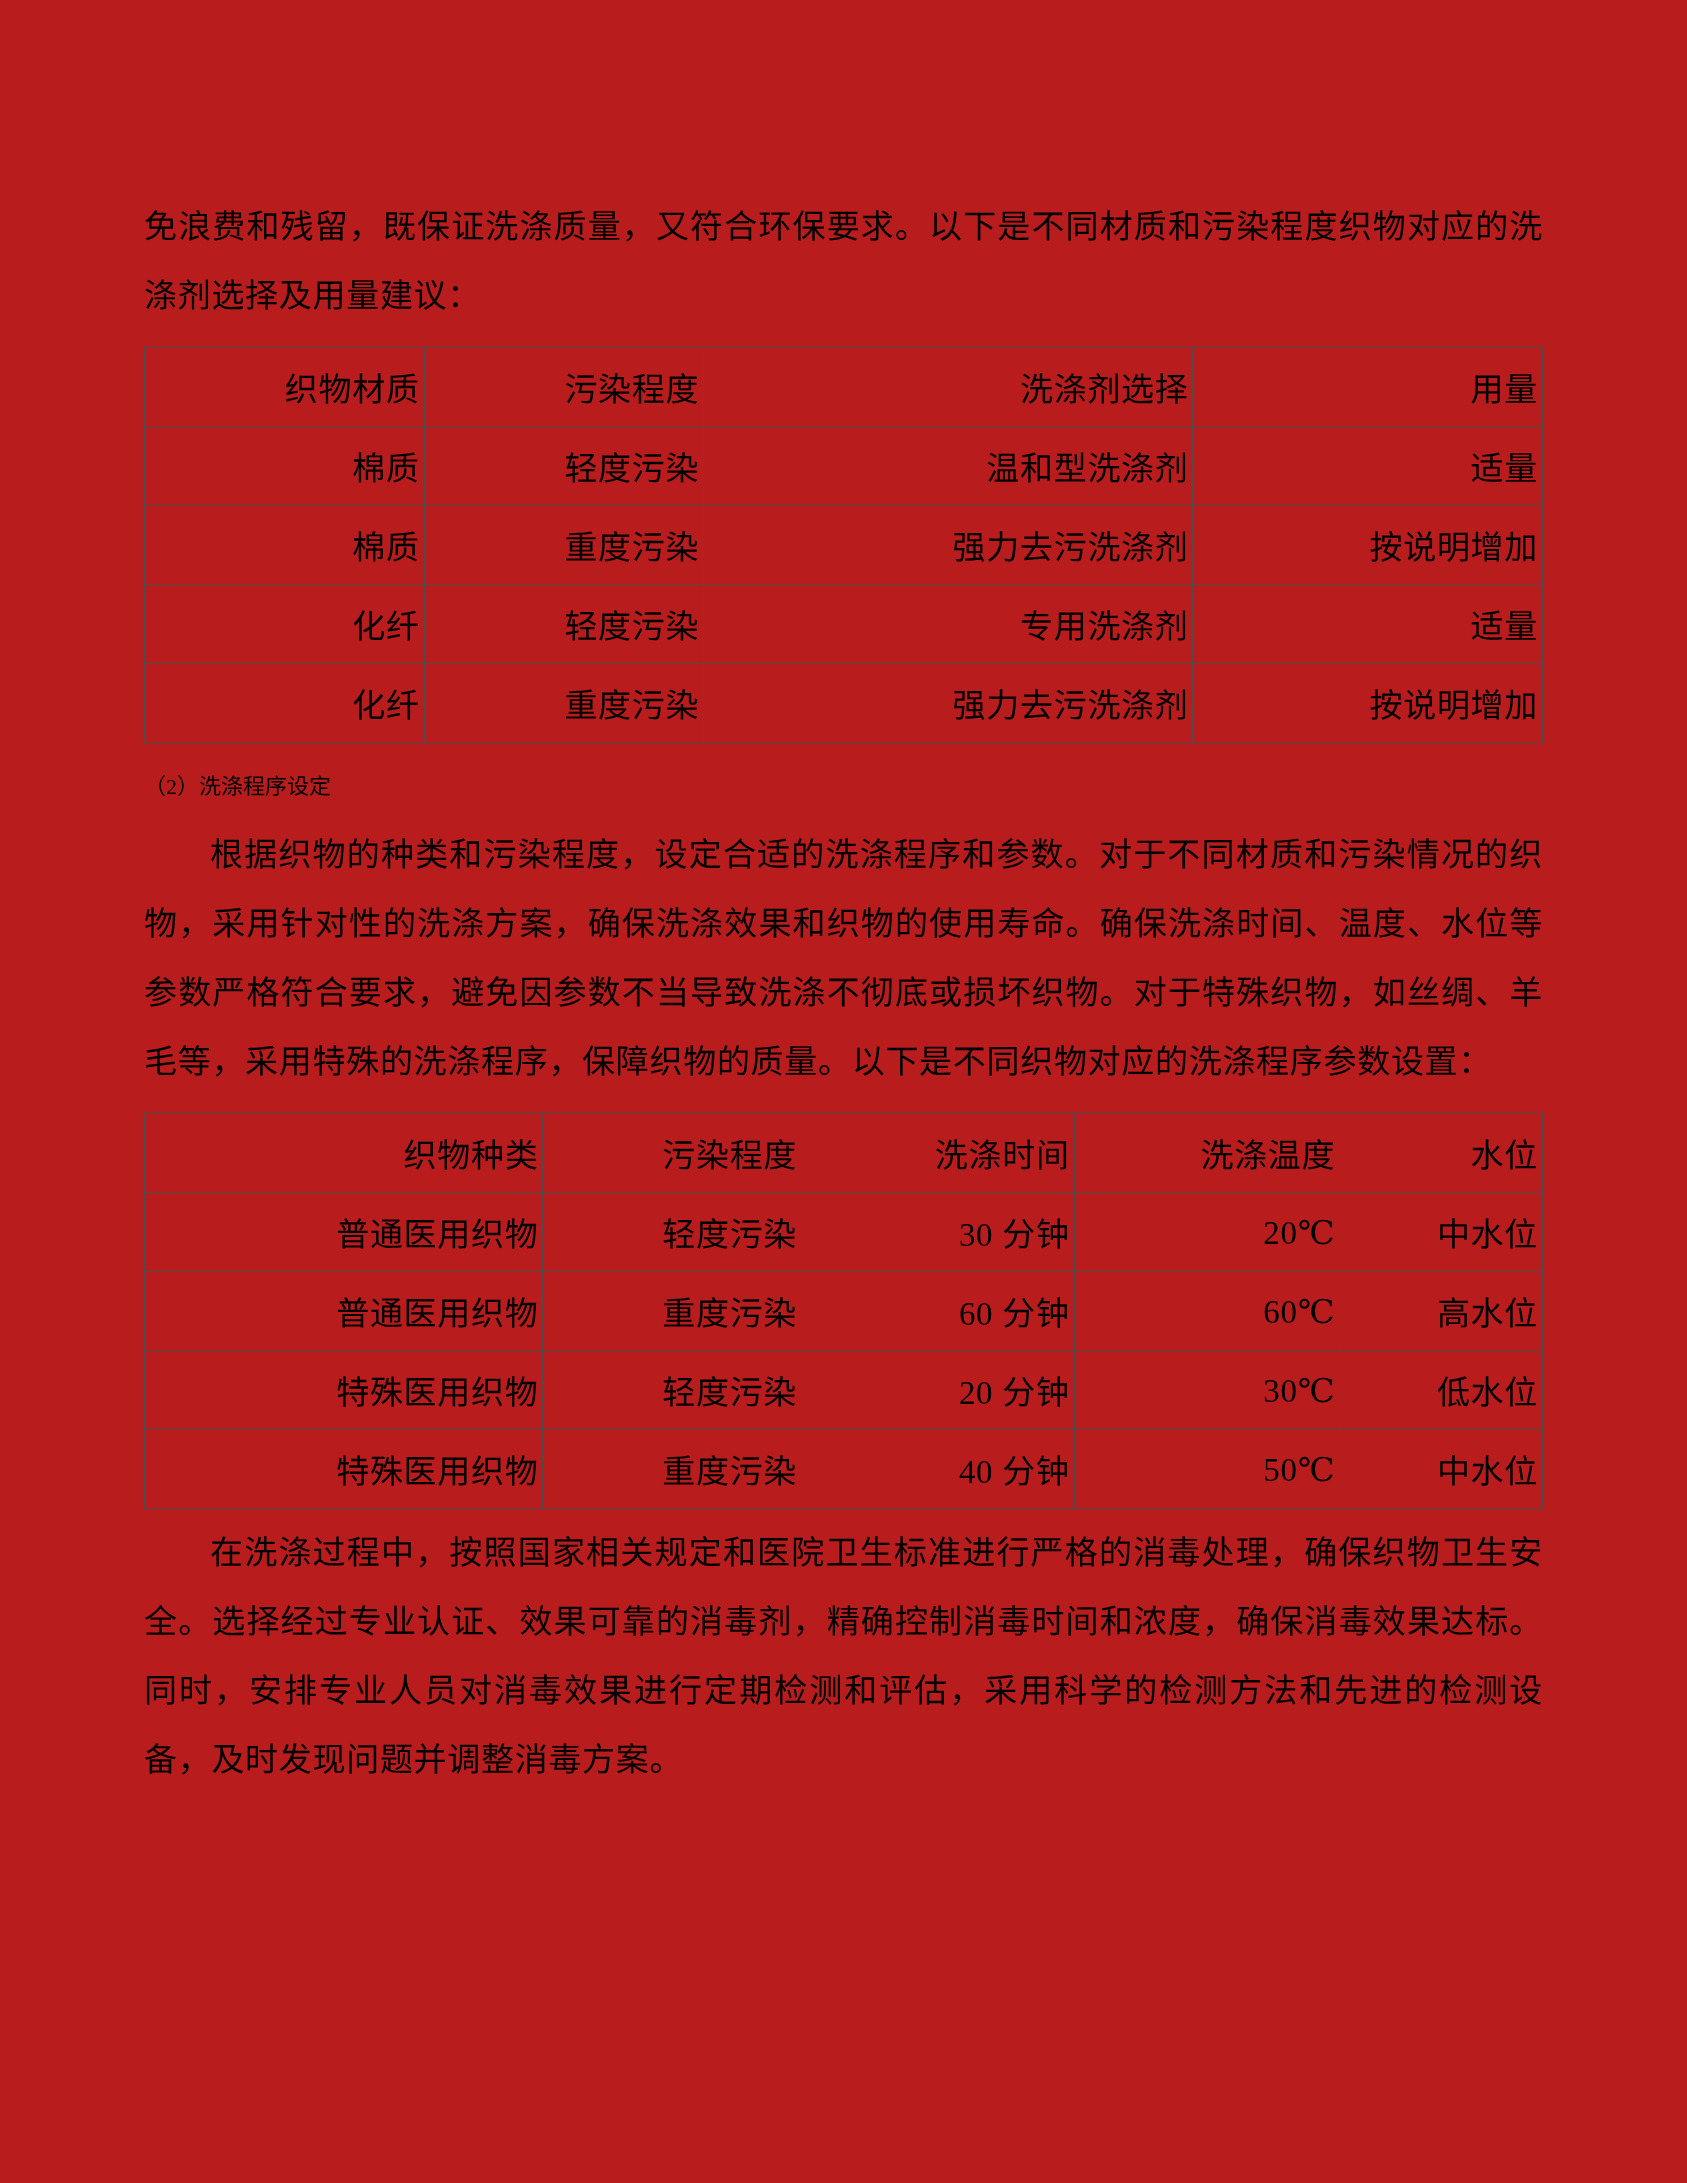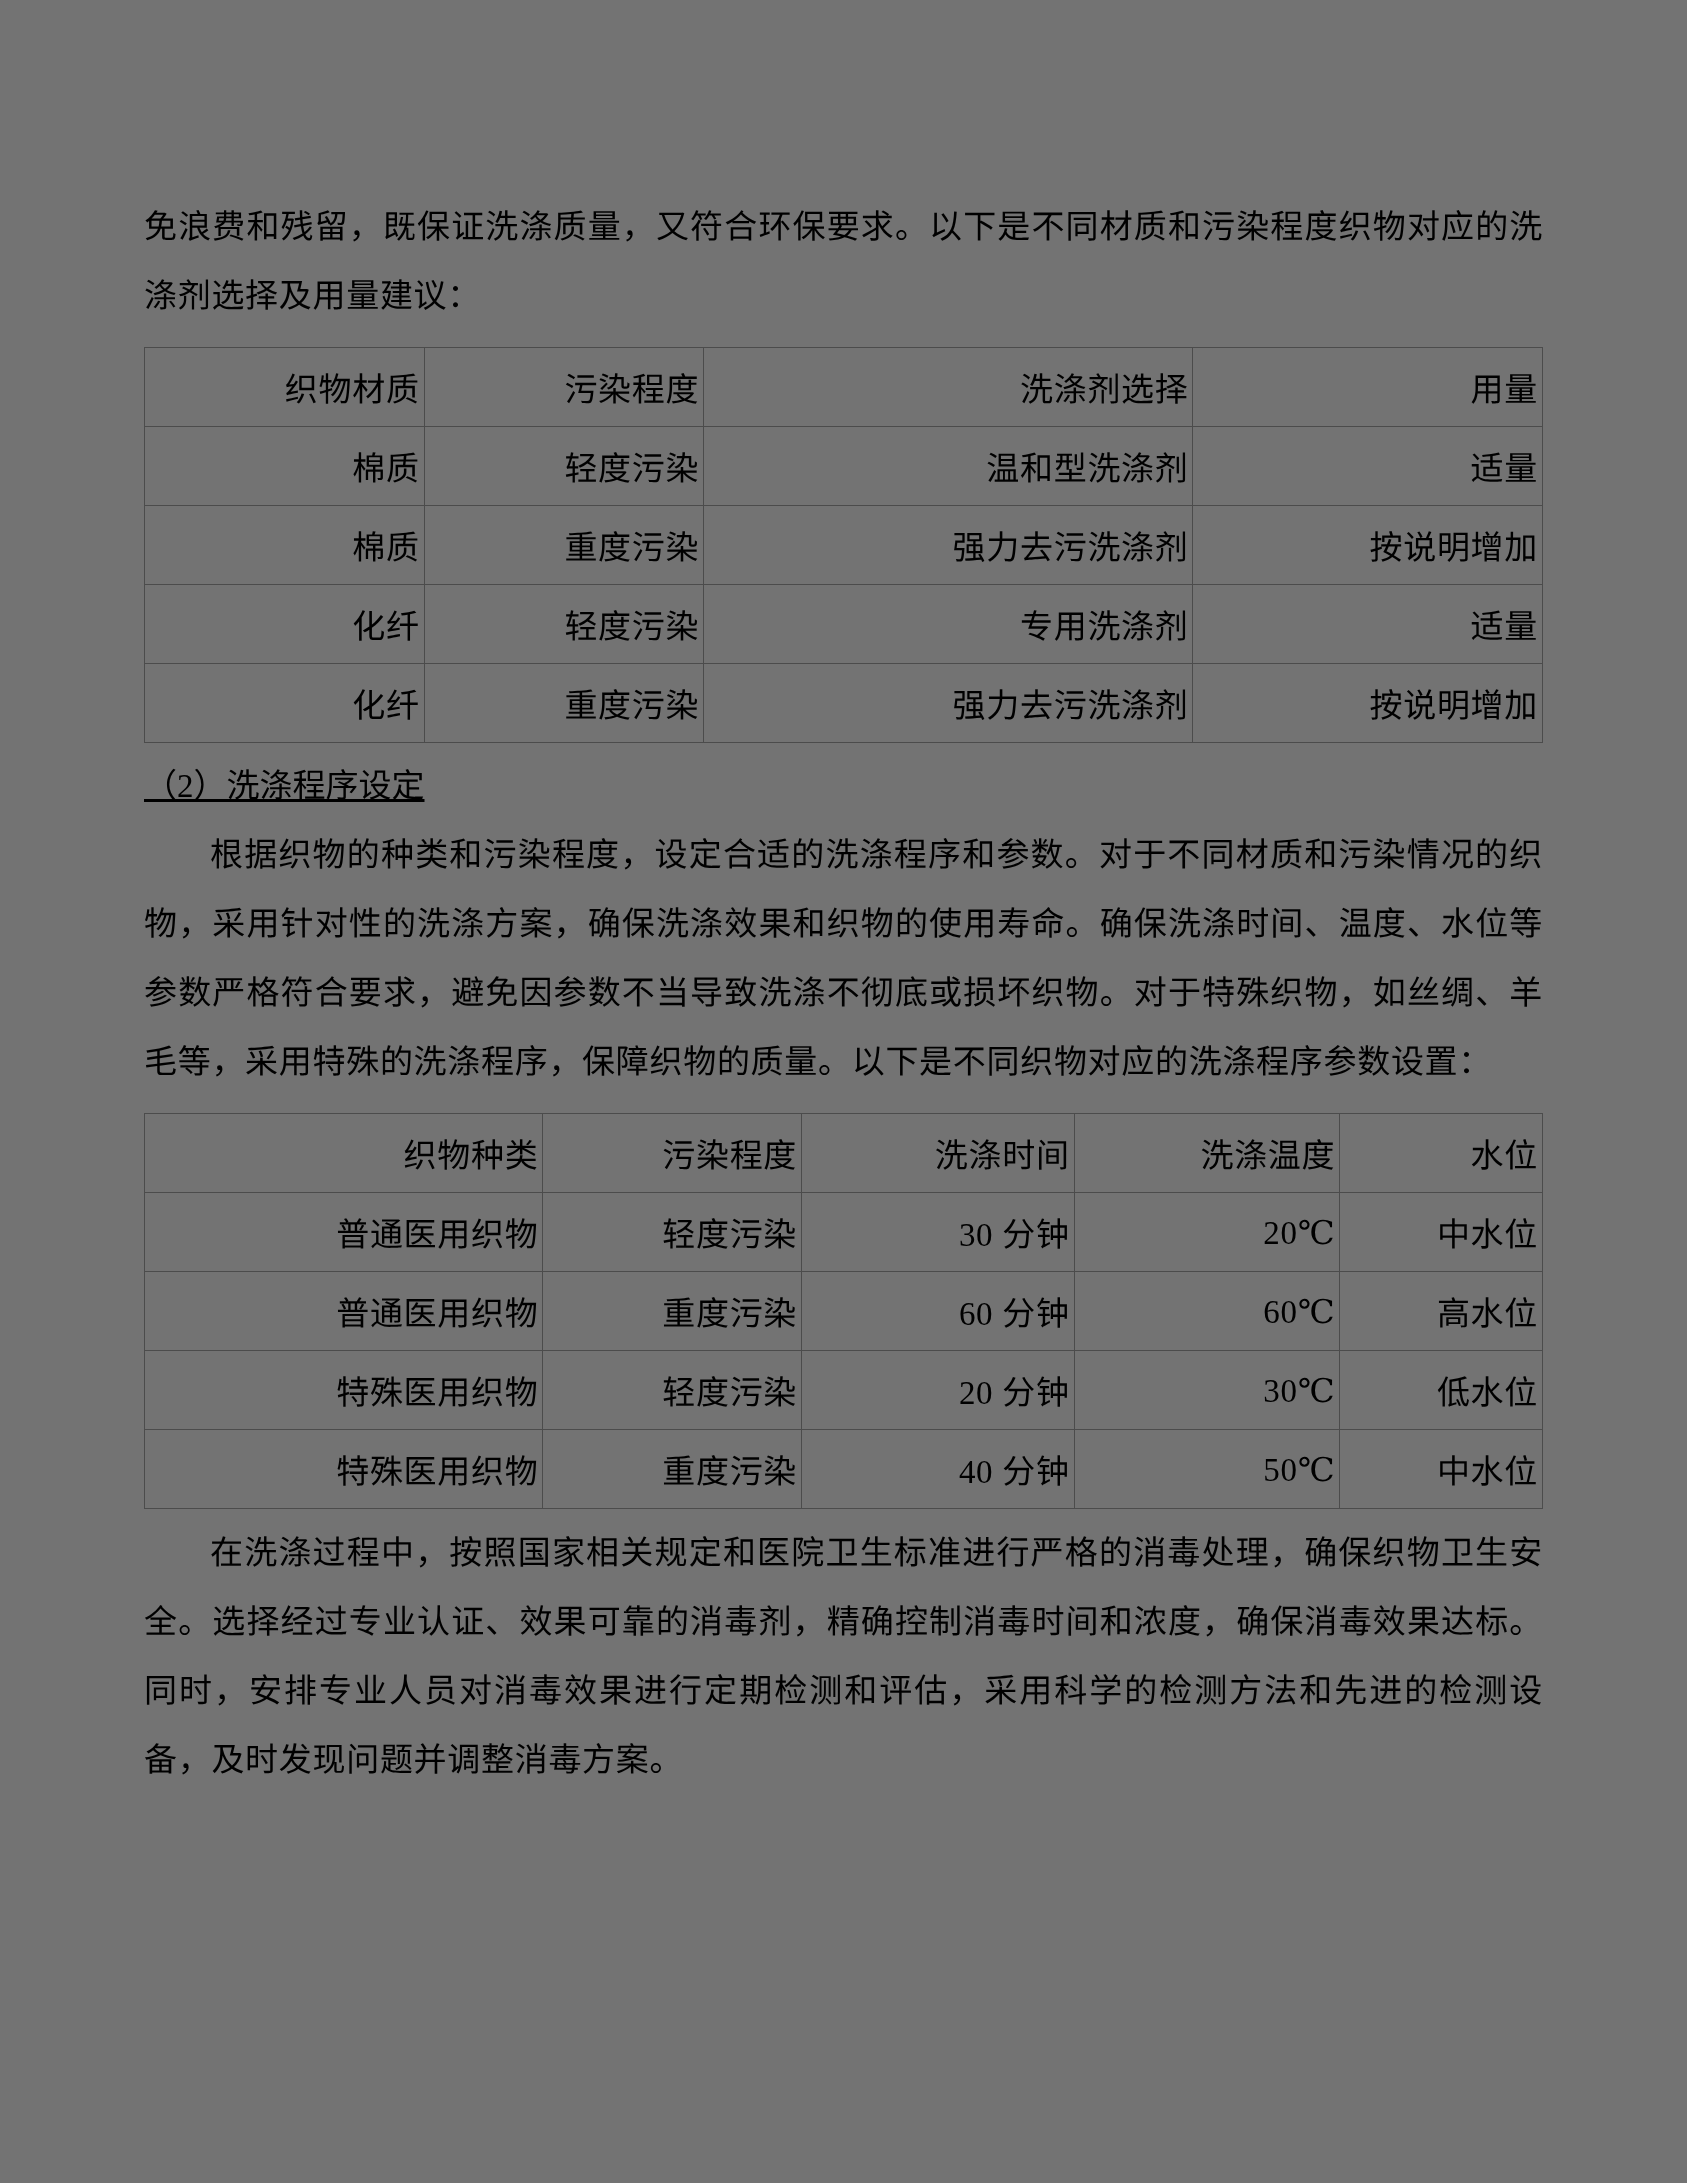--- a/index.html
+++ b/index.html
@@ -8,36 +8,35 @@
     width: 1687px;
     height: 2183px;
     font-family: "Liberation Serif", "DejaVu Serif", serif;
     color: #000000;
     position: relative;
   }
   .page {
     width: 1687px;
     height: 2183px;
     padding: 193px 144px 0 144px;
-    background: #737373;
+    background: #b91c1c;
     overflow: hidden;
   }
   .body-text {
     font-size: 33px;
     line-height: 69px;
     text-align: justify;
     text-justify: inter-ideograph;
     letter-spacing: 0.7px;
   }
   .indent-2 { text-indent: 2em; }
   .section-heading {
-    font-size: 33px;
+    font-size: 22px;
     line-height: 69px;
     margin-top: 9.3px;
-    text-decoration: underline;
   }
   table.doc-table {
     width: 100%;
     border-collapse: collapse;
     table-layout: fixed;
     margin-top: 16px;
     margin-bottom: 9.3px;
   }
   table.doc-table th,
   table.doc-table td {

